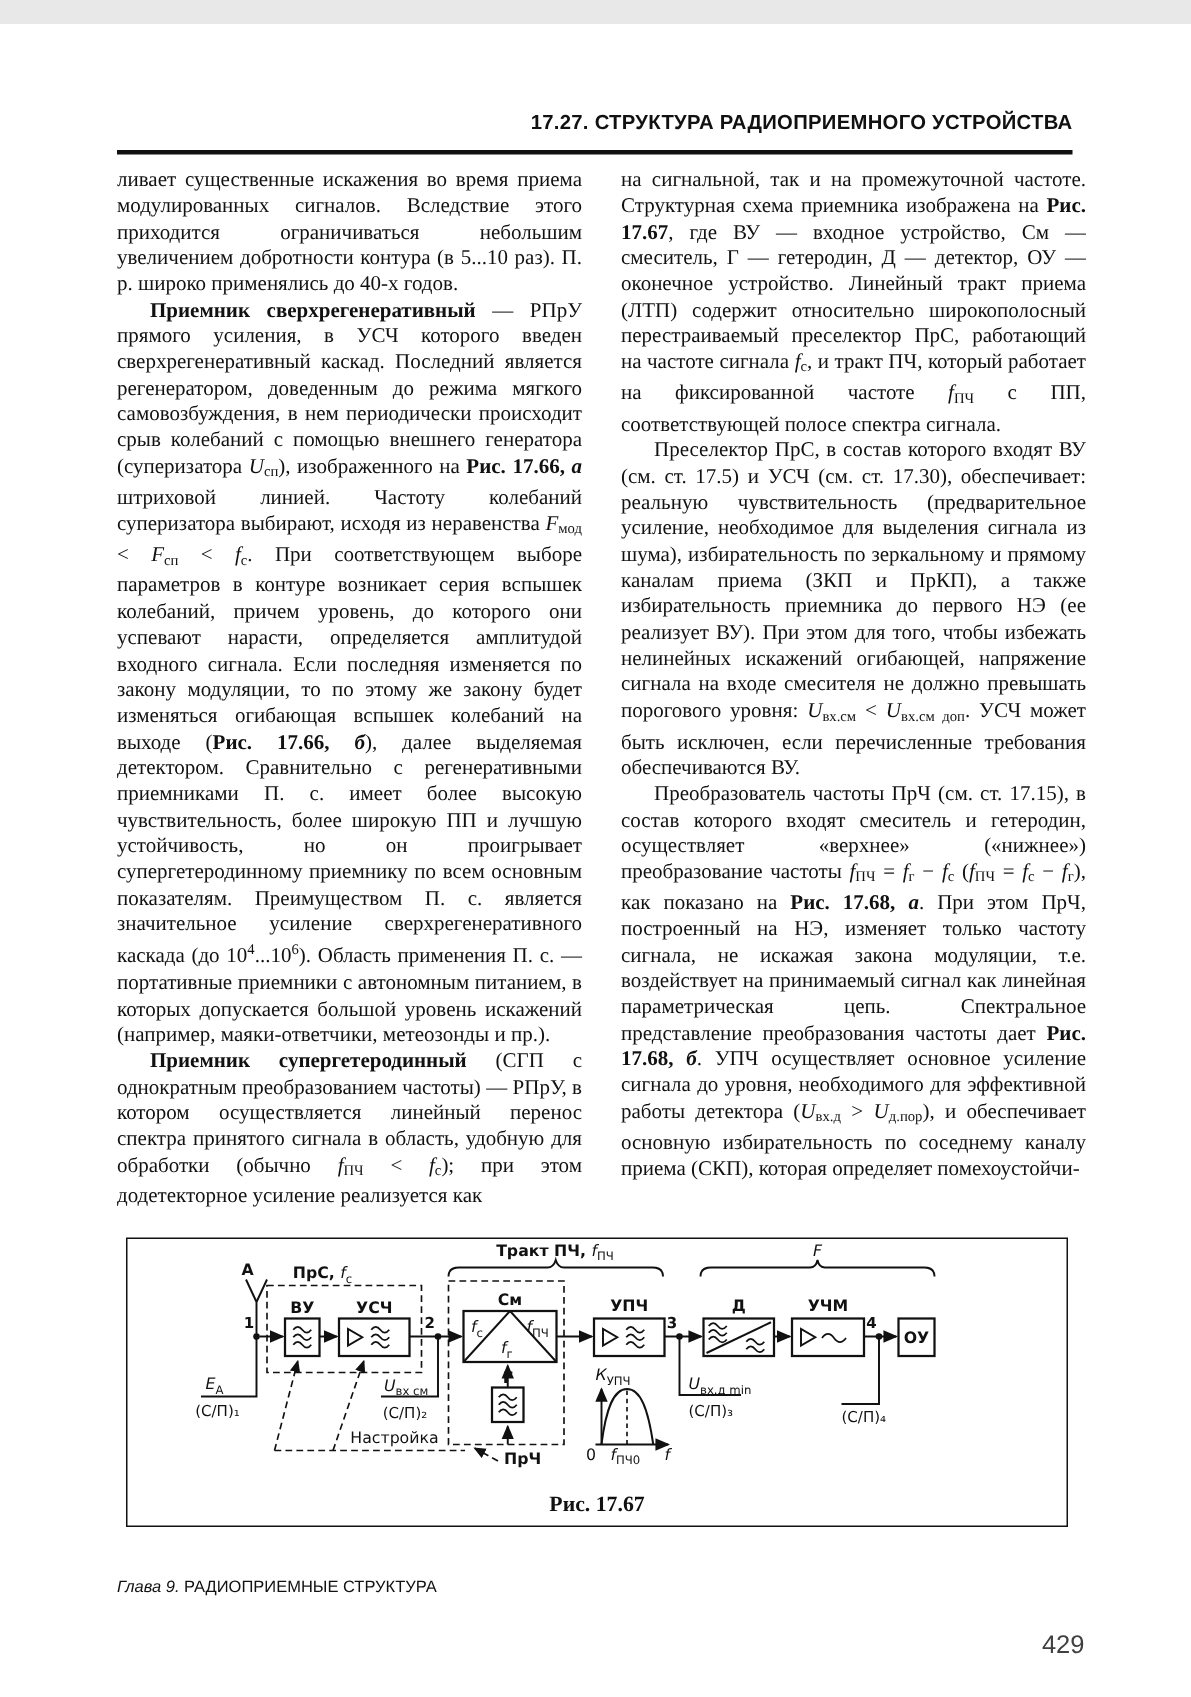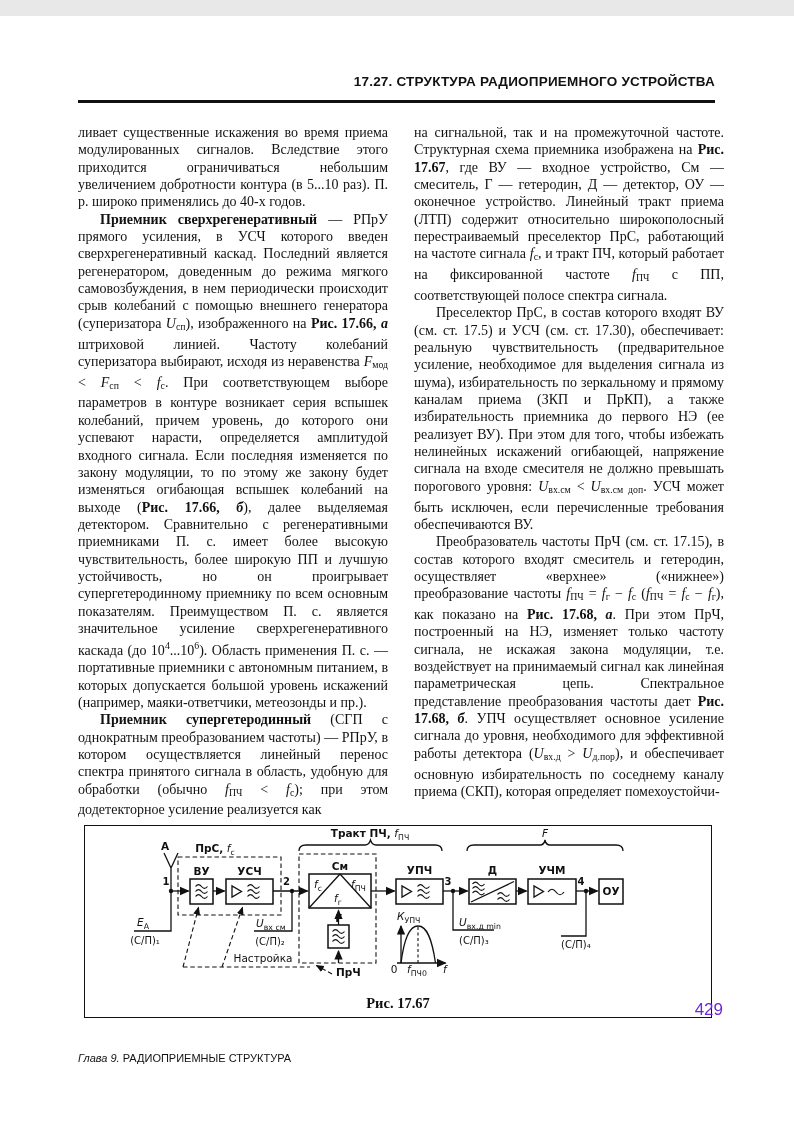--- a/index.html
+++ b/index.html
@@ -14,21 +14,21 @@
     position:absolute; left:78px; top:58px; width:637px;
     text-align:right; font-family:"Liberation Sans", sans-serif;
     font-weight:bold; font-size:13.5px; letter-spacing:0.2px; color:#111;
   }
   .header-rule {
     position:absolute; left:78px; top:84px; width:637px; height:2.5px;
     background:#111;
   }
   
   .columns {
-    position:absolute; left:78px; top:108px; width:646px; height:712px;
+    position:absolute; left:78px; top:96px; width:646px; height:712px;
     display:flex; gap:26px; overflow:hidden;justify-content:center;
   }
   .col { width:316px; font-size:14px; line-height:17.35px; text-align:justify; }
   .para { margin:0; }
   .para.indent { text-indent:22px; }
   .run-b { font-weight:bold; }
   .run-i { font-style:italic; }
   .run-bi { font-weight:bold; font-style:italic; }
   .run-sub { font-size:70%; vertical-align:-0.25em; }
   .run-sup { font-size:70%; vertical-align:super; }
@@ -55,22 +55,22 @@
   .dash2{ stroke:#111; stroke-width:1.1; fill:none; stroke-dasharray:3,2.5; }
   .wave { stroke:#111; stroke-width:1.2; fill:none; }
   .dot  { fill:#111; stroke:none; }
   
   .footer-left {
     position:absolute; left:78px; top:1036px;
     font-family:"Liberation Sans", sans-serif; font-size:11px; color:#111;
   }
   .footer-left .chap { font-style:italic; }
   .footer-page {
-    position:absolute; left:78px; top:984px; width:645px; text-align:right;
-    font-family:"Liberation Sans", sans-serif; font-size:17px; color:#6d28d9;
+    position:absolute; left:78px; top:1071px; width:645px; text-align:right;
+    font-family:"Liberation Sans", sans-serif; font-size:17px; color:#404040;
   }
 </style>
 </head>
 <body>
 
 <div class="page">
 
   <div class="header-title">17.27. СТРУКТУРА РАДИОПРИЕМНОГО УСТРОЙСТВА</div>
   <div class="header-rule"></div>
 

